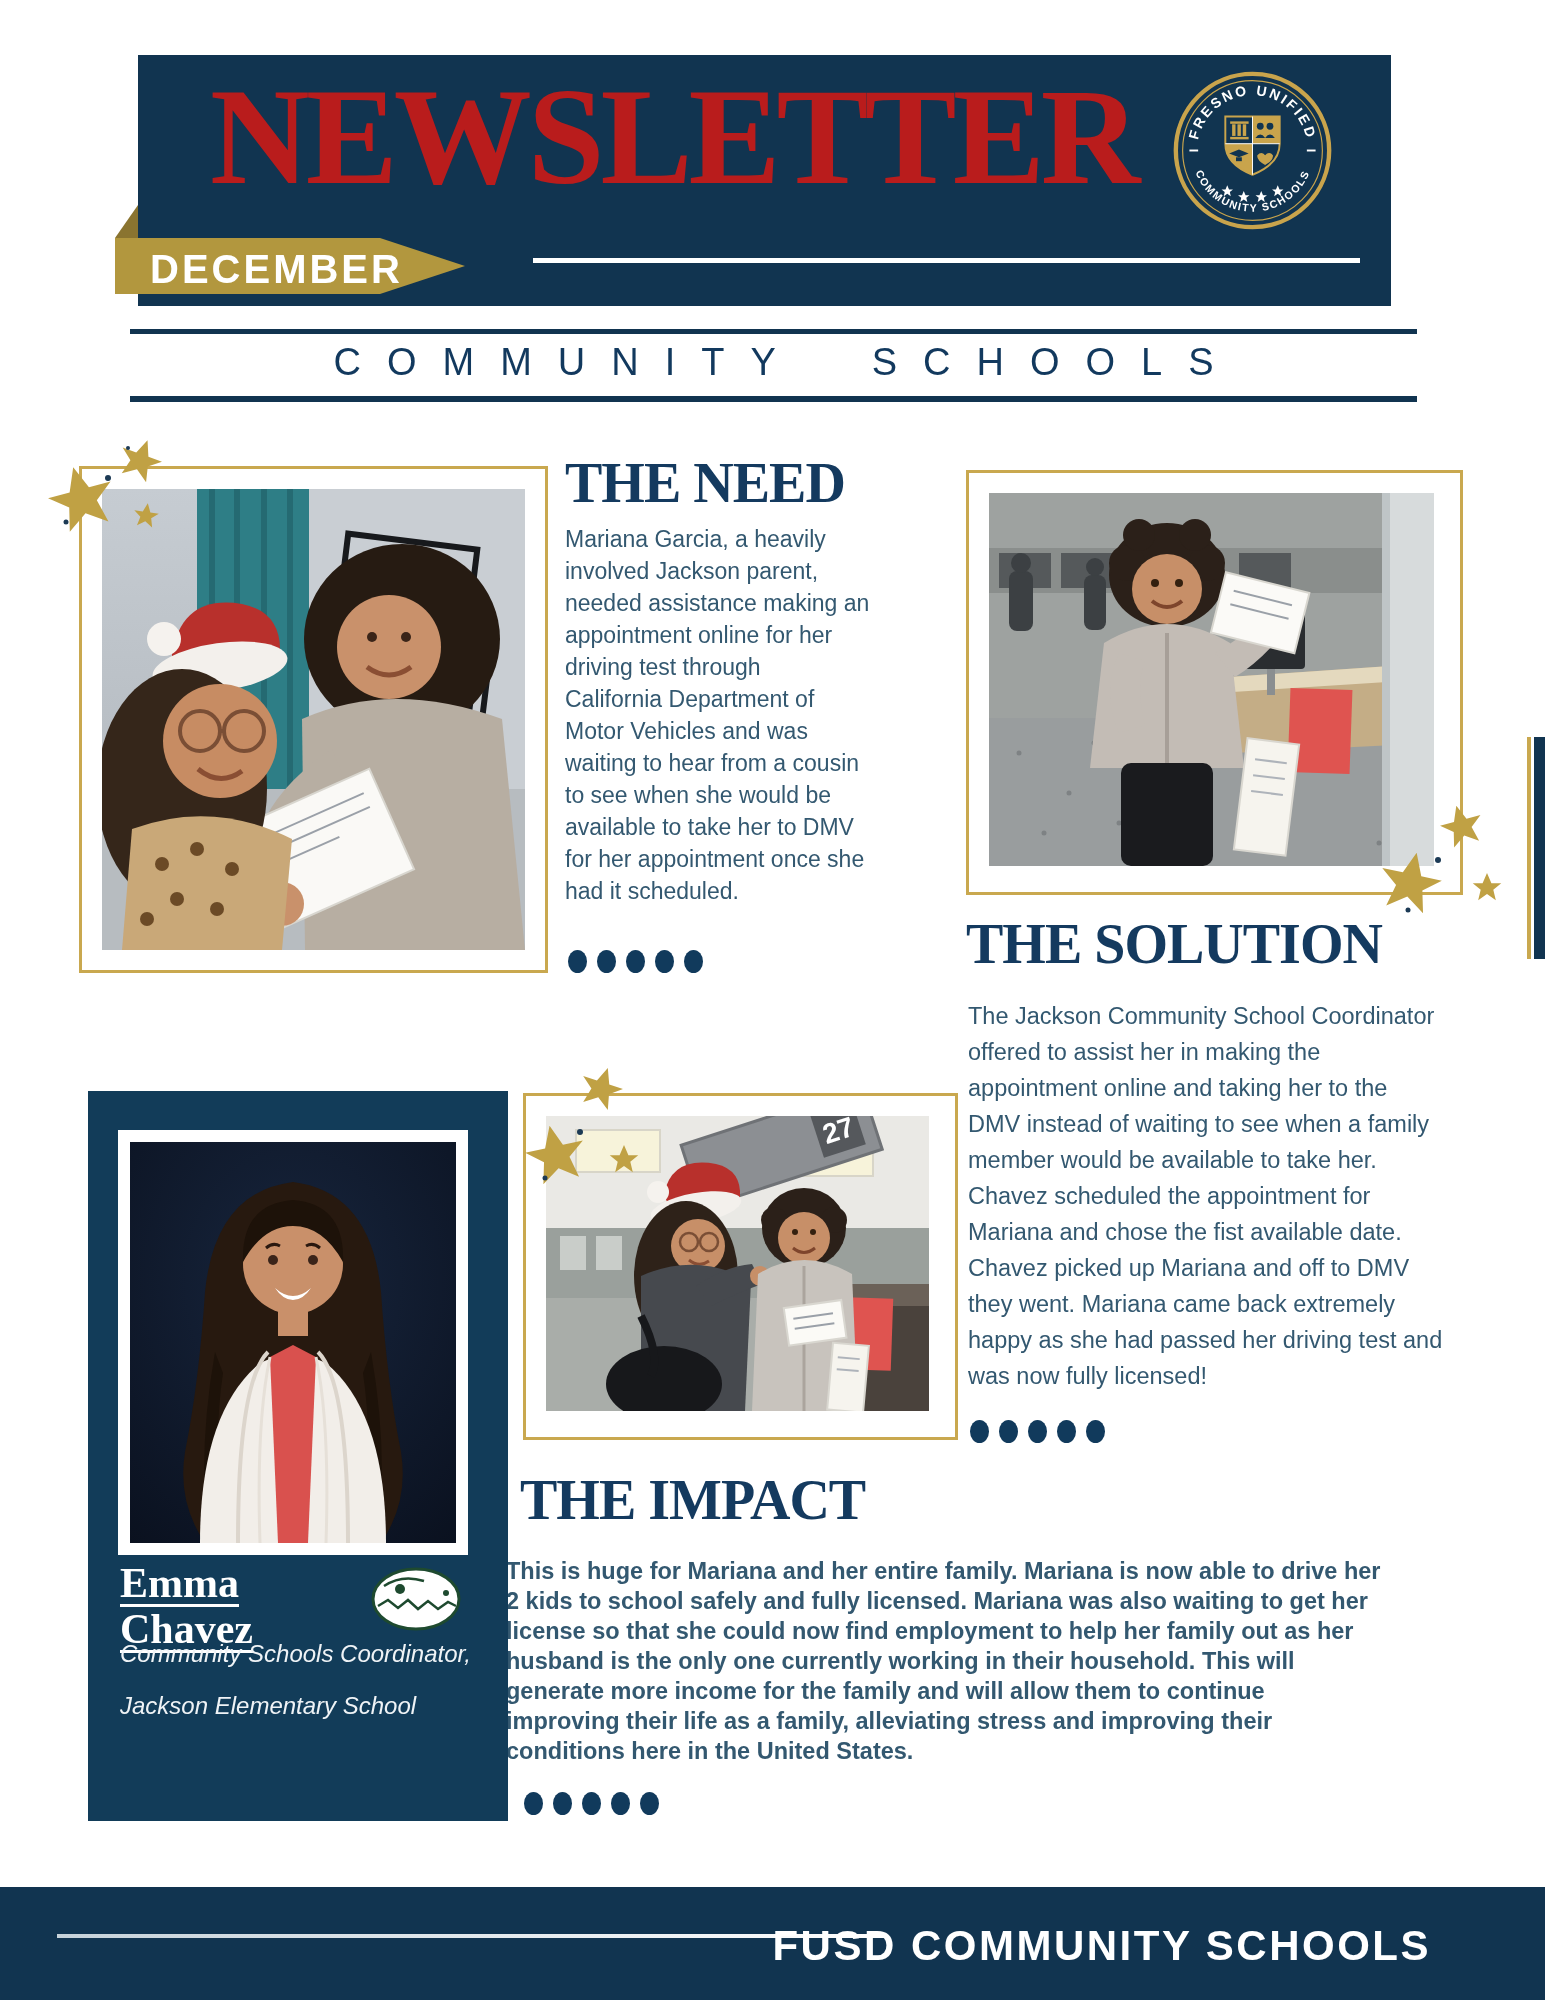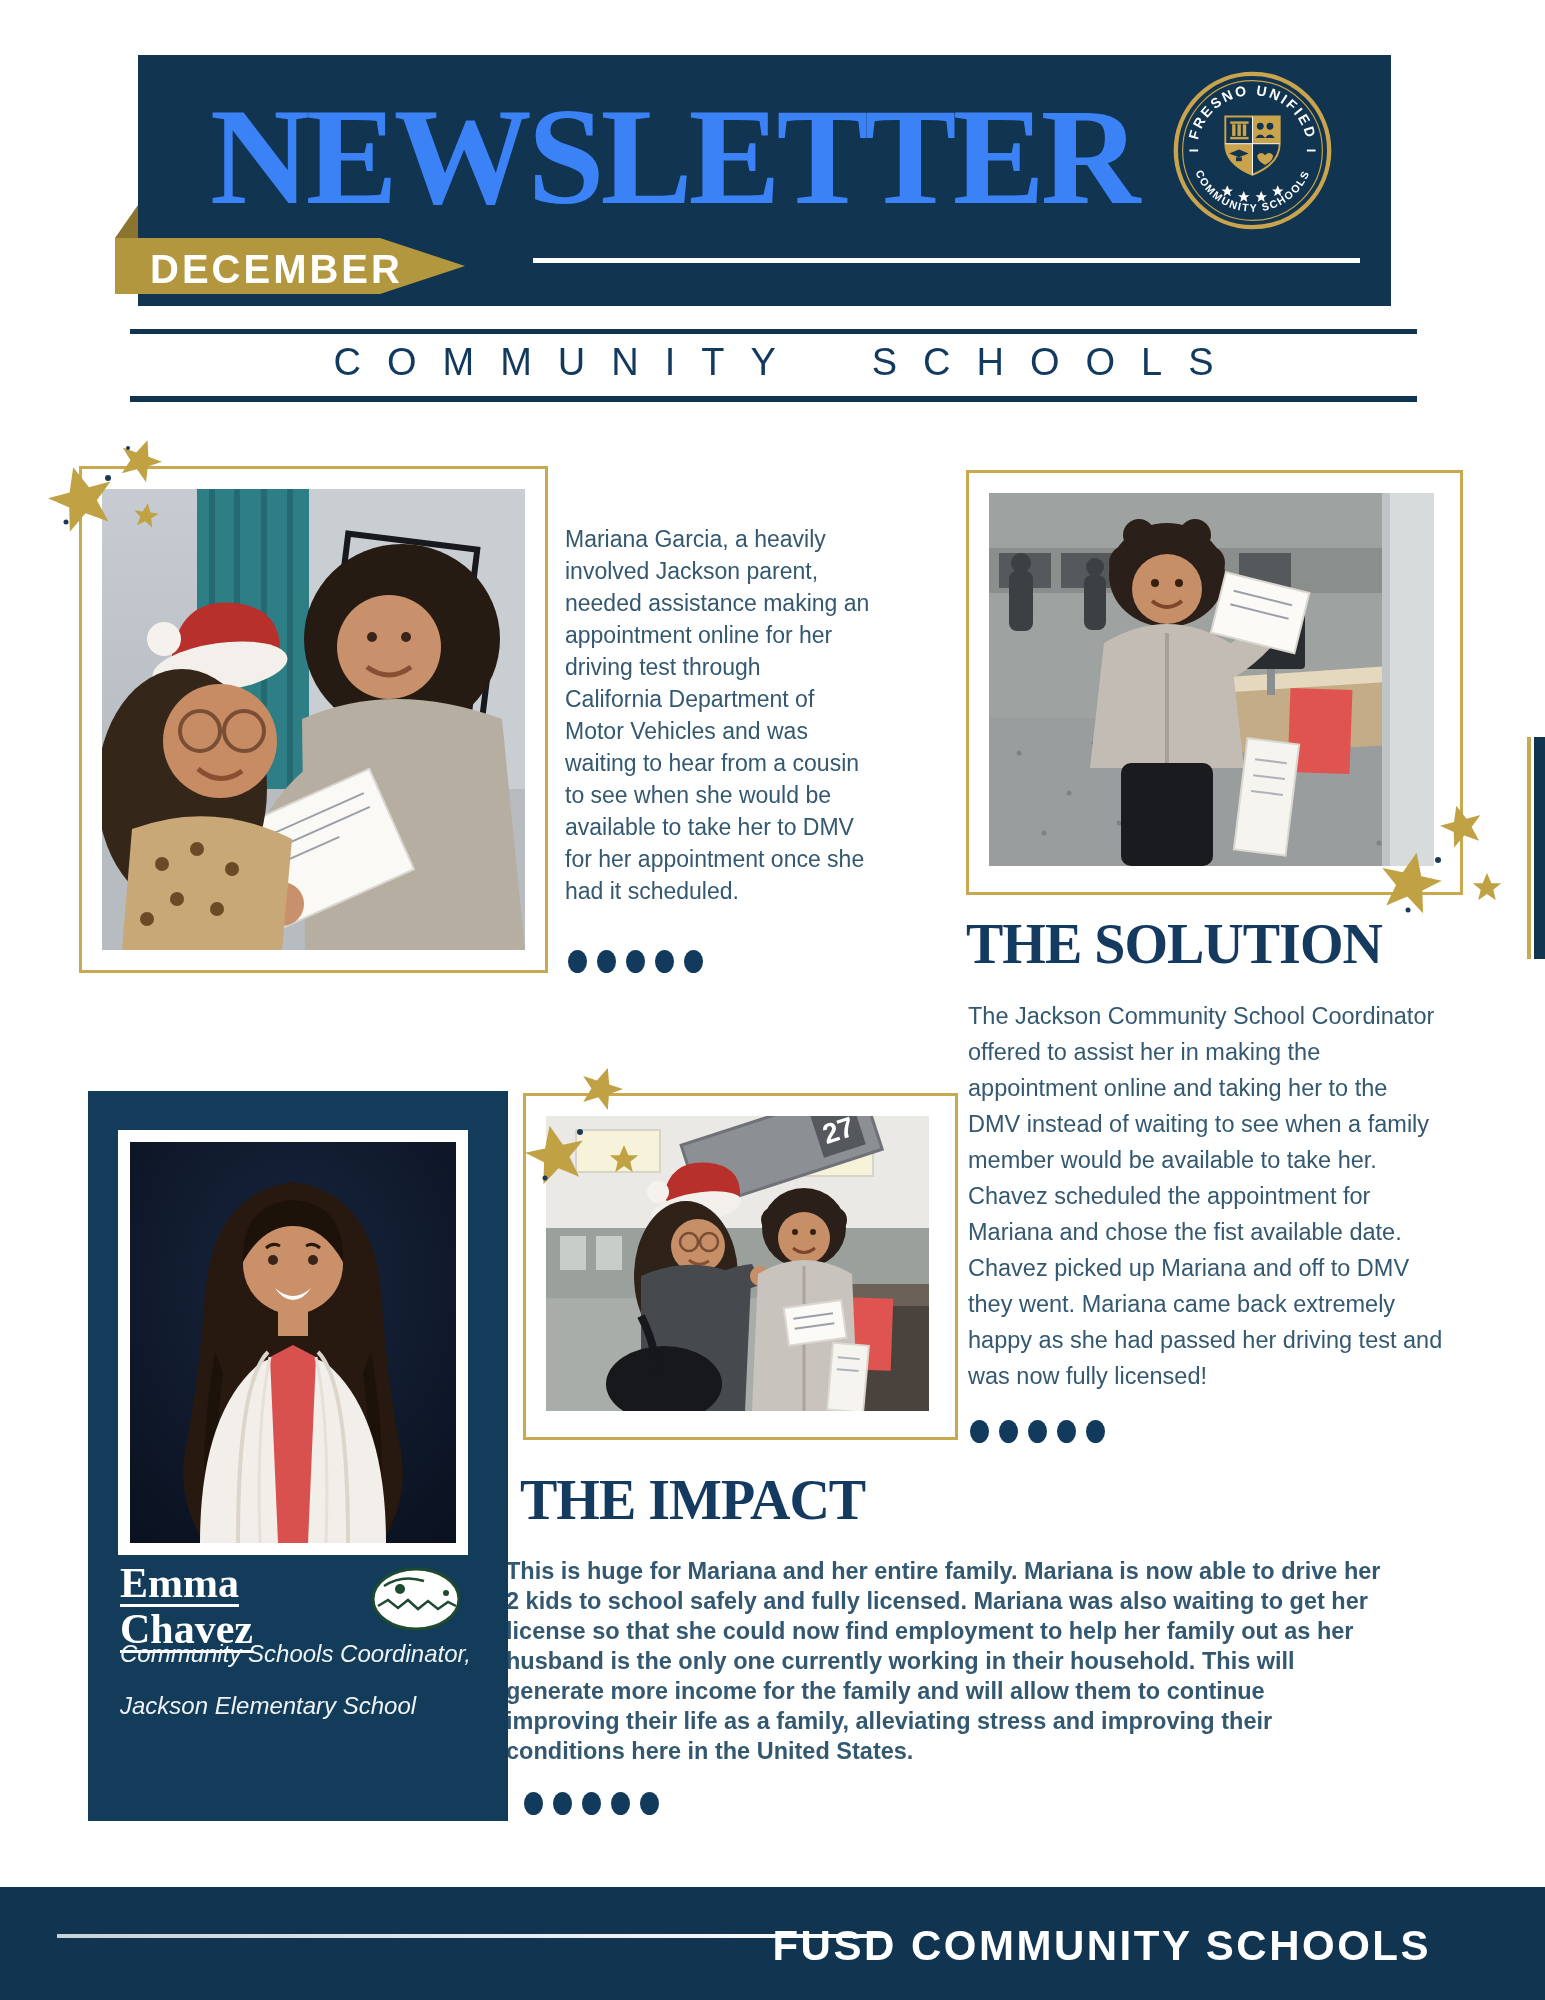--- a/index.html
+++ b/index.html
@@ -2,22 +2,22 @@
 <html><head>
 <meta charset="utf-8">
 <style>
   html,body{margin:0;padding:0;background:#e8e8e8;}
   #page{position:relative;width:1545px;height:2000px;background:#ffffff;overflow:hidden;
         font-family:"Liberation Sans",sans-serif;margin:0 auto;}
   .abs{position:absolute;}
 
   
   .header-block{left:138px;top:55px;width:1253px;height:251px;background:#113450;}
-  .masthead-title{left:210px;top:88px;font-family:"Liberation Serif",serif;font-weight:700;
-        font-size:138px;line-height:1;color:#3b82f6;letter-spacing:-4px;white-space:nowrap;text-align:center;}
+  .masthead-title{left:210px;top:68px;font-family:"Liberation Serif",serif;font-weight:700;
+        font-size:138px;line-height:1;color:#b91c1c;letter-spacing:-4px;white-space:nowrap;text-align:center;}
   .header-rule{left:533px;top:258px;width:827px;height:5px;background:#ffffff;}
   .ribbon-bar{left:115px;top:238px;width:265px;height:56px;background:#B2973E;}
   .ribbon-arrow{left:380px;top:238px;width:0;height:0;border-top:28px solid transparent;
         border-bottom:28px solid transparent;border-left:85px solid #B2973E;}
   .ribbon-fold{left:115px;top:205px;width:23px;height:33px;background:#8A7430;
         clip-path:polygon(0 100%,100% 0,100% 100%);}
   .december{left:150px;top:247px;font-size:40px;font-weight:700;color:#ffffff;letter-spacing:3px;}
 
   
   .rule-a{left:130px;top:329px;width:1287px;height:5px;background:#113450;}
@@ -197,20 +197,21 @@
             <circle cx="95" cy="360" r="7"></circle>
             <circle cx="130" cy="380" r="7"></circle>
           <circle cx="75" cy="410" r="7"></circle>
             <circle cx="115" cy="420" r="7"></circle>
             <circle cx="45" cy="430" r="7"></circle>
         </g>
       </svg>
     </div>
   </div>
 
+  <div class="abs h-serif" style="left:565px;top:455px;">THE NEED</div>
   <div class="abs need-body">
     <div class="body-line">Mariana Garcia, a heavily</div>
     <div class="body-line">involved Jackson parent,</div>
     <div class="body-line">needed assistance making an</div>
     <div class="body-line">appointment online for her</div>
     <div class="body-line">driving test through</div>
     <div class="body-line">California Department of</div>
     <div class="body-line">Motor Vehicles and was</div>
     <div class="body-line">waiting to hear from a cousin</div>
     <div class="body-line">to see when she would be</div>

